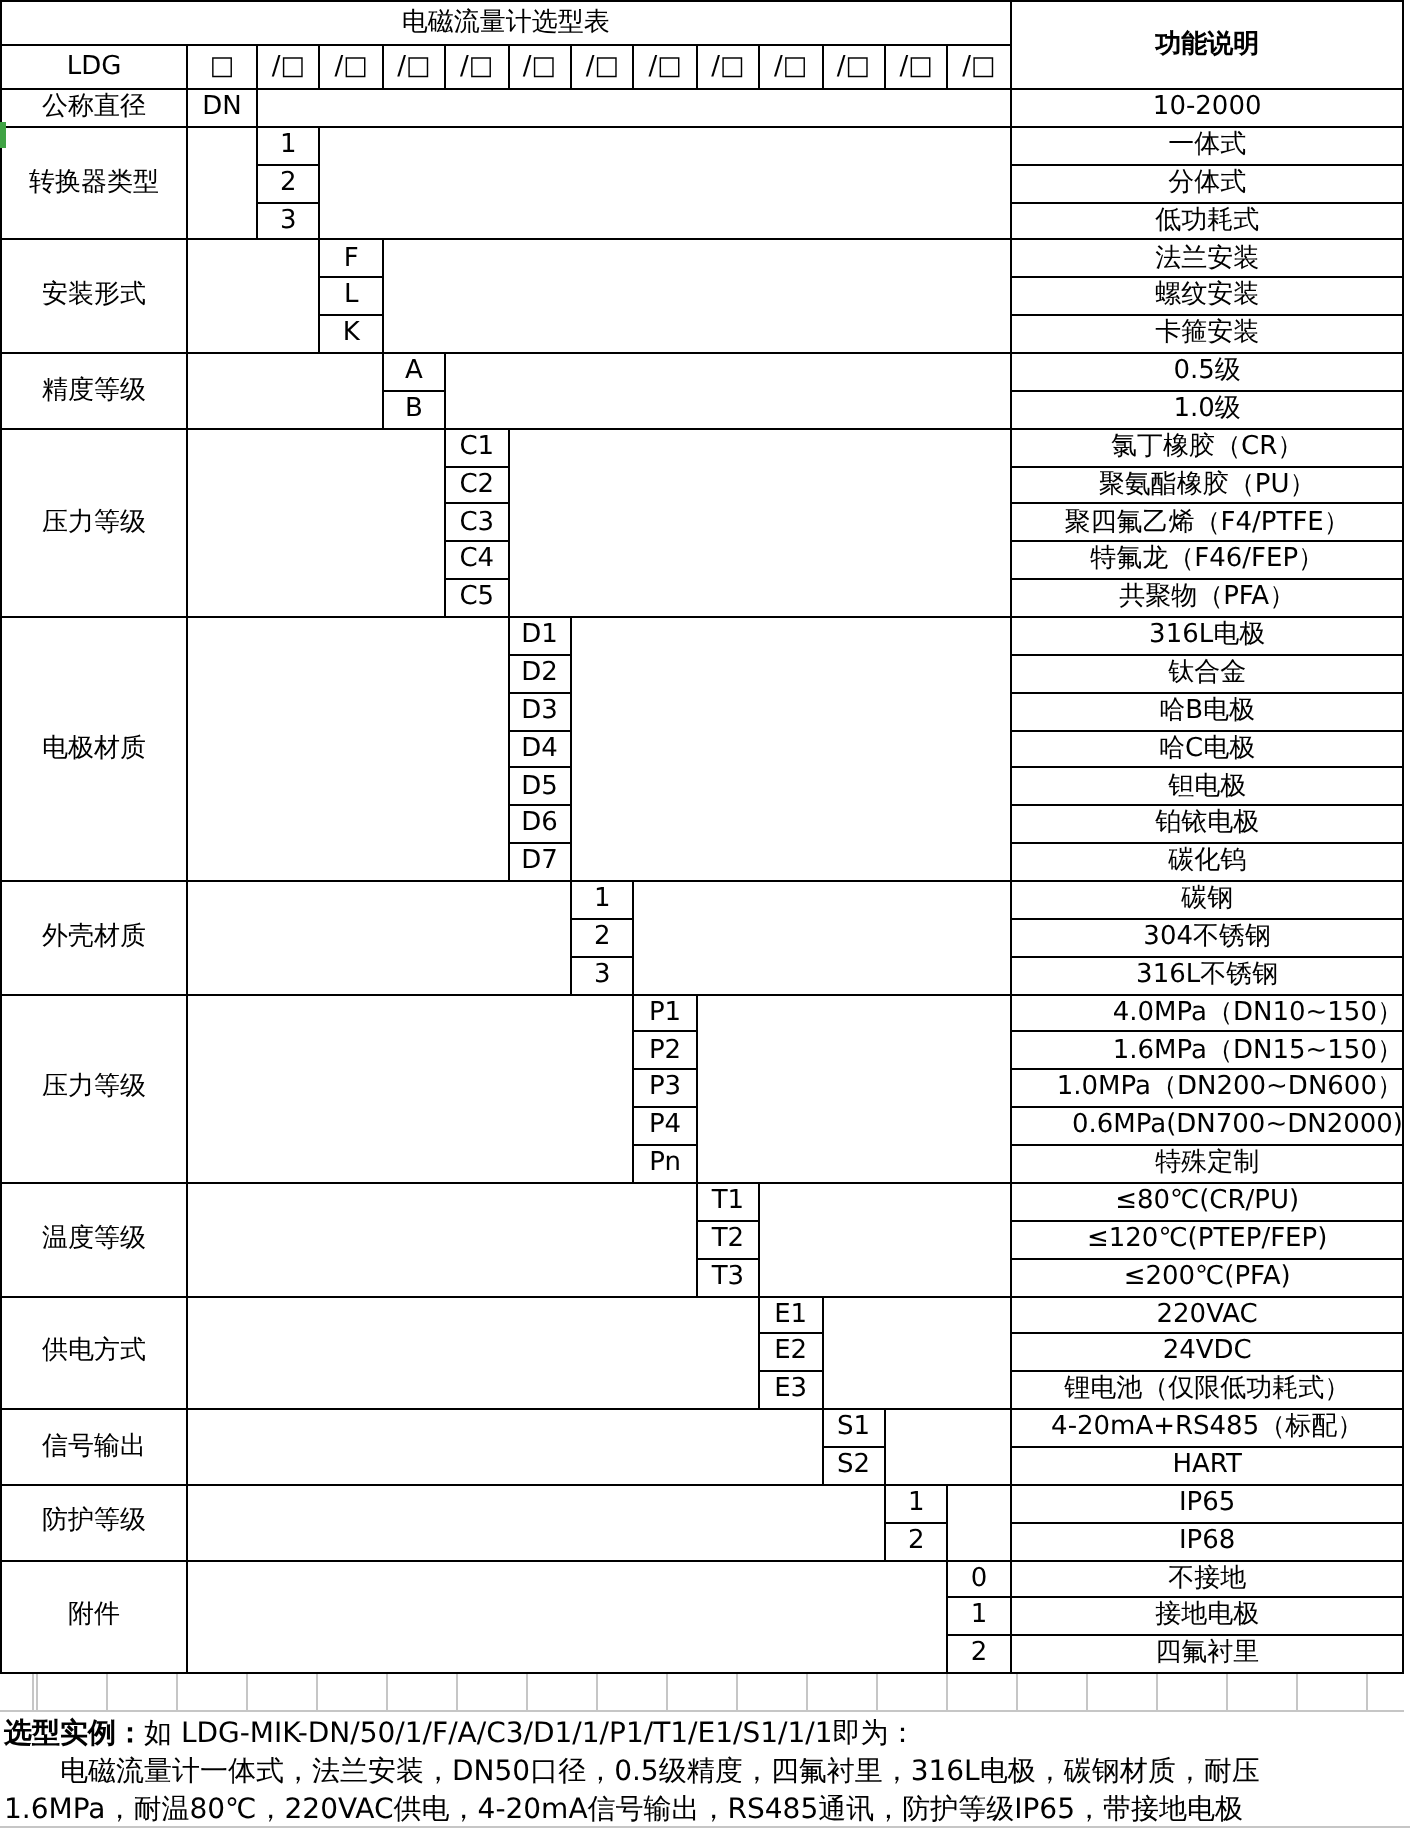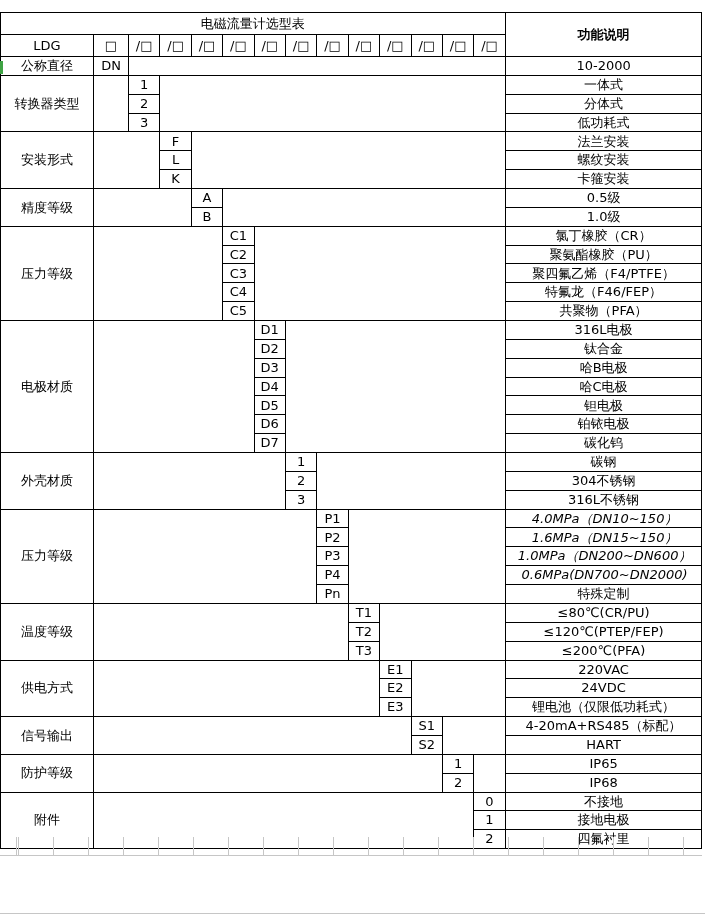--- a/index.html
+++ b/index.html
@@ -5,36 +5,36 @@
   * { margin: 0; padding: 0; box-sizing: border-box; }
   html, body { background: #ffffff; }
   body {
     width: 705px; height: 916px; position: relative;
     font-family: "DejaVu Sans", "Liberation Sans", sans-serif;
     color: #000000; overflow: hidden;
   }
   .page { position: absolute; inset: 0; background: #ffffff; }
 
   table.sel {
-    position: absolute; top: 12px; left: 0;
+    position: absolute; top: 0; left: 0;
     width: 702px; border-collapse: collapse; table-layout: fixed;
   }
   table.sel td {
     border: 1px solid #000000;
     font-size: 13px; text-align: center; vertical-align: middle;
     padding: 0; line-height: 1.05; overflow: hidden; white-space: nowrap;
   }
   table.sel tr { height: 18.86px; }
   table.sel tr.h22 { height: 22px; }
   td.title  { font-size: 14px; }
   td.rtitle { font-size: 14px; font-weight: bold; }
   td.label  { text-align: left; padding-left: 6px; font-size: 13px; }
   td.code   { font-size: 13px; }
   td.desc   { font-size: 13px; }
-  td.desc.left { text-align: center; padding-left: 2px; font-style: italic; }
+  td.desc.left { text-align: right; padding-left: 2px; }
 
   .strip {
     position: absolute; left: 0; top: 837px; width: 702px; height: 19px;
     background-image: repeating-linear-gradient(to right, #c6c6c6 0 1px, transparent 1px 35px);
     background-position: 18px 0;
     border-bottom: 1px solid #c6c6c6;
   }
   .green-mark {
     position: absolute; left: 0; top: 61px; width: 3px; height: 13px;
     background: #3fa344;
@@ -298,15 +298,22 @@
         <tr>
           <td class="code">2</td>
           <td class="desc">四氟衬里</td>
         </tr>
       </tbody>
   </table>
 
   <div class="strip"></div>
   <div class="green-mark"></div>
 
+  <div class="footer">
+    <div class="fl1">
+      <span class="bold">选型实例：</span><span>如 LDG-MIK-DN/50/1/F/A/C3/D1/1/P1/T1/E1/S1/1/1即为：</span>
+    </div>
+    <div class="fl2">电磁流量计一体式，法兰安装，DN50口径，0.5级精度，四氟衬里，316L电极，碳钢材质，耐压</div>
+    <div class="fl3">1.6MPa，耐温80℃，220VAC供电，4-20mA信号输出，RS485通讯，防护等级IP65，带接地电极</div>
+  </div>
 
   <div class="bottom-line"></div>
 </div>
 
 </body></html>

